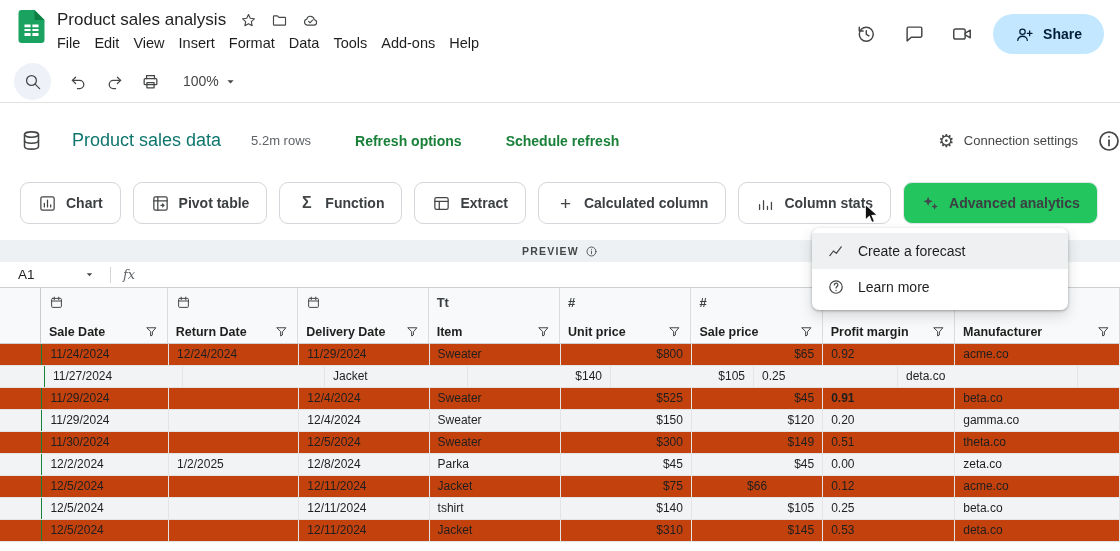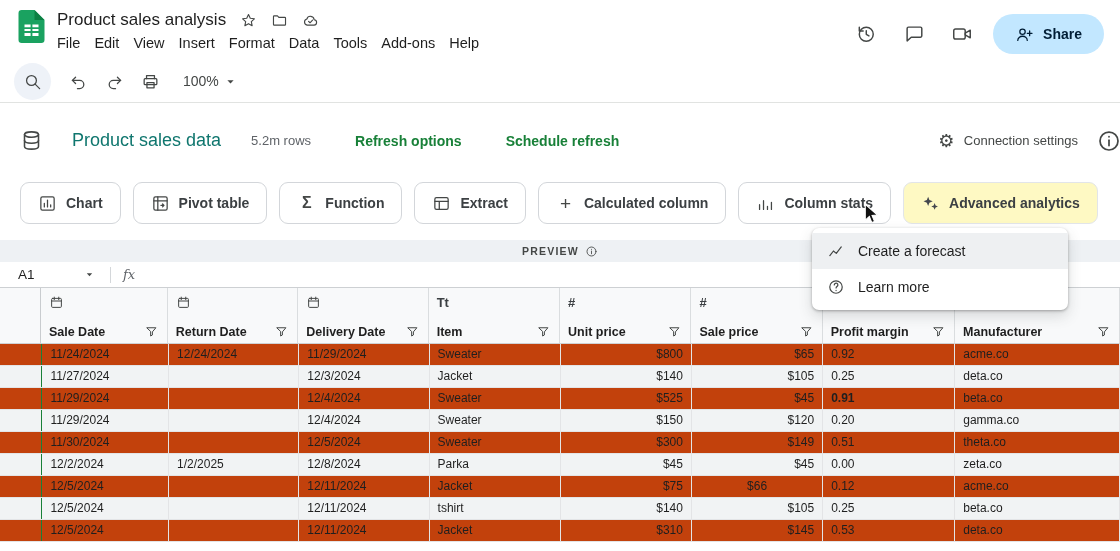--- a/index.html
+++ b/index.html
@@ -48,21 +48,21 @@
   .conn-link{margin-left:44px;font-size:14px;font-weight:600;color:#188038;cursor:pointer;white-space:nowrap}
   .conn-right{margin-left:auto;display:flex;align-items:center;gap:8px;color:#444746;font-size:13px;cursor:pointer;white-space:nowrap}
   .conn-right .gear{width:19px;height:19px}
   .conn-info{width:26px;height:26px;margin-left:18px;margin-right:-22px;cursor:pointer}
 
   
   .actions{display:flex;gap:12px;padding:4px 20px 16px;box-sizing:border-box}
   .action-btn{height:42px;display:flex;align-items:center;gap:9px;padding:0 17px;border:1px solid #d3d6da;border-radius:9px;
     background:#fff;font-family:inherit;font-size:14px;font-weight:600;color:#3c4043;cursor:pointer;white-space:nowrap}
   .action-btn .icon{width:19px;height:19px}
-  .action-btn.active{background:#fef9c3;border-color:#e2e5e9}
+  .action-btn.active{background:#22c55e;border-color:#e2e5e9}
 
   
   .preview-bar{height:22px;background:#eef1f4;display:flex;align-items:center;justify-content:center;gap:6px;
     color:#444746;font-size:10.5px;font-weight:700;letter-spacing:1.2px}
   .preview-bar .icon{width:13px;height:13px;cursor:pointer}
 
   
   .formula-bar{height:26px;display:flex;align-items:center;border-bottom:1px solid #cdd0d3;background:#fff;box-sizing:border-box}
   .namebox{width:78px;display:flex;align-items:center;justify-content:space-between;padding:0 6px 0 18px;font-size:13.5px;color:#1f1f1f;cursor:pointer}
   .namebox .icon{width:13px;height:13px}
@@ -468,21 +468,20 @@
         <div class="bcell" style="width: 143px;">Sweater</div>
         <div class="bcell r" style="width: 143px;">$800</div>
         <div class="bcell r" style="width: 143px;">$65</div>
         <div class="bcell" style="width: 144px;">0.92</div>
         <div class="bcell" style="width: 180px;">acme.co</div>
       </div>
       <div class="b-row alt">
         <div class="bcell gutter" style="width: 45px;"></div>
         <div class="bcell" style="width: 138px;">11/27/2024</div>
         <div class="bcell" style="width: 142px;"></div>
-        <div class="bcell" style="width: 142px;">12/3/2024</div>
         <div class="bcell" style="width: 143px;">Jacket</div>
         <div class="bcell r" style="width: 143px;">$140</div>
         <div class="bcell r" style="width: 143px;">$105</div>
         <div class="bcell" style="width: 144px;">0.25</div>
         <div class="bcell" style="width: 180px;">deta.co</div>
       </div>
       <div class="b-row">
         <div class="bcell gutter" style="width: 45px;"></div>
         <div class="bcell" style="width: 138px;">11/29/2024</div>
         <div class="bcell" style="width: 142px;"></div>

